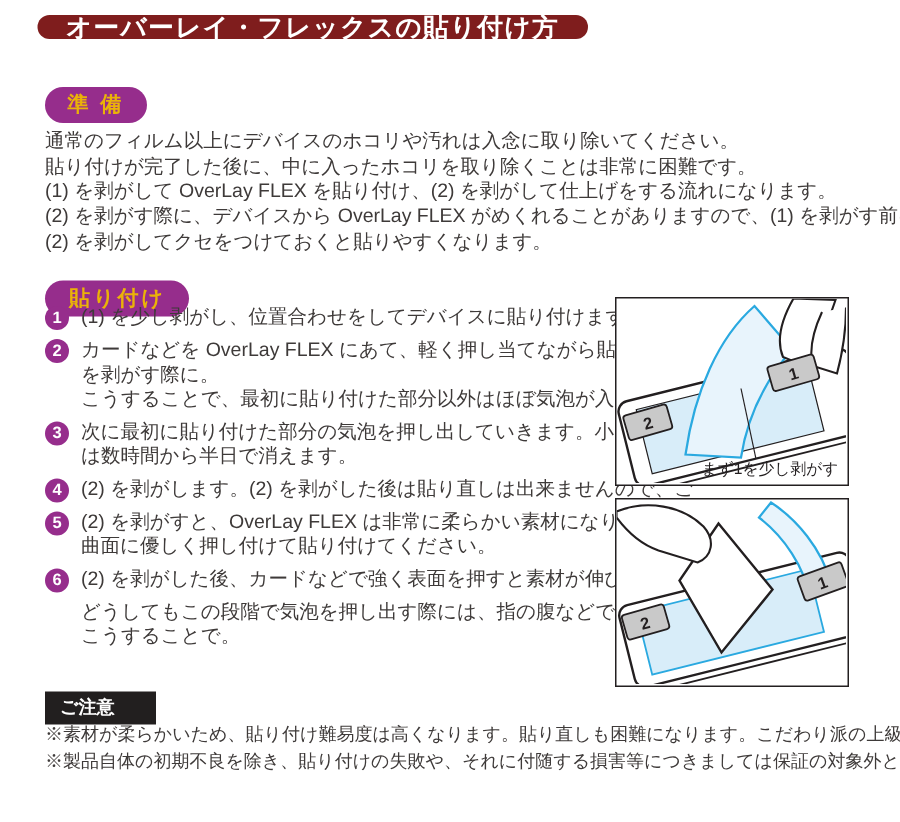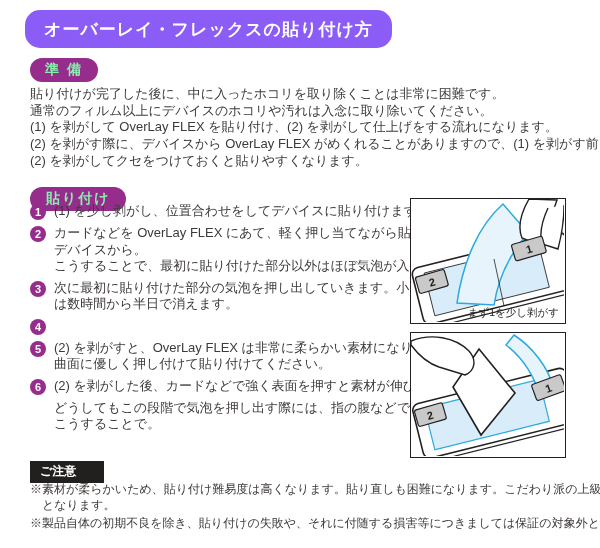--- a/index.html
+++ b/index.html
@@ -1,27 +1,27 @@
 <!DOCTYPE html>
 <html><head>
 <meta charset="utf-8">
 <style>
   * { margin:0; padding:0; box-sizing:border-box; }
   html,body { width:600px; height:548px; background:#ffffff; }
   body { font-family:"Liberation Sans", sans-serif; color:#3e3a39; }
   #page { position:relative; width:600px; height:548px; overflow:hidden; background:#fff; }
 
   .title-banner {
-    position:absolute; left:25px; top:10px; height:38px;
-    background:#8b5cf6; color:#fff; border-radius:15px;
+    position:absolute; left:25px; top:10px; height:16px;
+    background:#7f1d1d; color:#fff; border-radius:15px;
     display:inline-flex; align-items:center; padding:0 19px;
     font-size:17px; font-weight:bold; letter-spacing:1px; white-space:nowrap;
   }
   .pill {
-    position:absolute; height:24px; background:#962d8c; color:#86efac;
+    position:absolute; height:24px; background:#962d8c; color:#eab308;
     border-radius:12px; display:inline-flex; align-items:center;
     padding:0 15px; font-size:14px; font-weight:bold; letter-spacing:2px; white-space:nowrap;
   }
   .para { position:absolute; left:30px; font-size:13px; line-height:17px; white-space:nowrap; }
 
   .steps { position:absolute; left:30px; top:203px; width:380px; }
   .step { display:flex; margin-bottom:5px; }
   .step-num {
     flex:0 0 16px; width:16px; height:16px; border-radius:50%;
     background:#962d8c; color:#fff; font-size:11px; font-weight:bold;
@@ -50,22 +50,22 @@
 </head>
 <body>
 
 <div id="page">
 
   <div class="title-banner">オーバーレイ・フレックスの貼り付け方</div>
 
   <div class="pill" style="left:30px; top:58px;">準 備</div>
 
   <div class="para" style="top:85px;">
+    <div>通常のフィルム以上にデバイスのホコリや汚れは入念に取り除いてください。</div>
     <div>貼り付けが完了した後に、中に入ったホコリを取り除くことは非常に困難です。</div>
-    <div>通常のフィルム以上にデバイスのホコリや汚れは入念に取り除いてください。</div>
   </div>
 
   <div class="para" style="top:118px;">
     <div>(1) を剥がして OverLay FLEX を貼り付け、(2) を剥がして仕上げをする流れになります。</div>
     <div>(2) を剥がす際に、デバイスから OverLay FLEX がめくれることがありますので、(1) を剥がす前に少し</div>
     <div>(2) を剥がしてクセをつけておくと貼りやすくなります。</div>
   </div>
 
   <div class="pill" style="left:30px; top:187px;padding-left:16px;">貼り付け</div>
 
@@ -73,34 +73,35 @@
     <div class="step">
       <div class="step-num">1</div>
       <div class="step-lines">
         <div>(1) を少し剥がし、位置合わせをしてデバイスに貼り付けます。</div>
       </div>
     </div>
     <div class="step">
       <div class="step-num">2</div>
       <div class="step-lines">
         <div>カードなどを OverLay FLEX にあて、軽く押し当てながら貼り付け</div>
-        <div>デバイスから。</div>
+        <div>を剥がす際に。</div>
         <div>こうすることで、最初に貼り付けた部分以外はほぼ気泡が入りません。</div>
       </div>
     </div>
     <div class="step">
       <div class="step-num">3</div>
       <div class="step-lines">
         <div>次に最初に貼り付けた部分の気泡を押し出していきます。小さな気泡</div>
         <div>は数時間から半日で消えます。</div>
       </div>
     </div>
     <div class="step">
       <div class="step-num">4</div>
       <div class="step-lines">
+        <div>(2) を剥がします。(2) を剥がした後は貼り直しは出来ませんので、ご</div>
       </div>
     </div>
     <div class="step">
       <div class="step-num">5</div>
       <div class="step-lines">
         <div>(2) を剥がすと、OverLay FLEX は非常に柔らかい素材になります。</div>
         <div>曲面に優しく押し付けて貼り付けてください。</div>
       </div>
     </div>
     <div class="step">
@@ -177,20 +178,19 @@
         <text x="137" y="59" text-anchor="middle" font-size="11" font-weight="bold" fill="#231f20">1</text>
       </g>
     </svg>
   </div>
 
   <div class="notice-box">ご注意</div>
 
   <div class="notes">
     <div class="note">
       <div>※素材が柔らかいため、貼り付け難易度は高くなります。貼り直しも困難になります。こだわり派の上級者向け商品</div>
-      <div>　となります。</div>
     </div>
     <div class="note">
       <div>※製品自体の初期不良を除き、貼り付けの失敗や、それに付随する損害等につきましては保証の対象外となります。</div>
     </div>
   </div>
 
 </div>
 
 </body></html>

